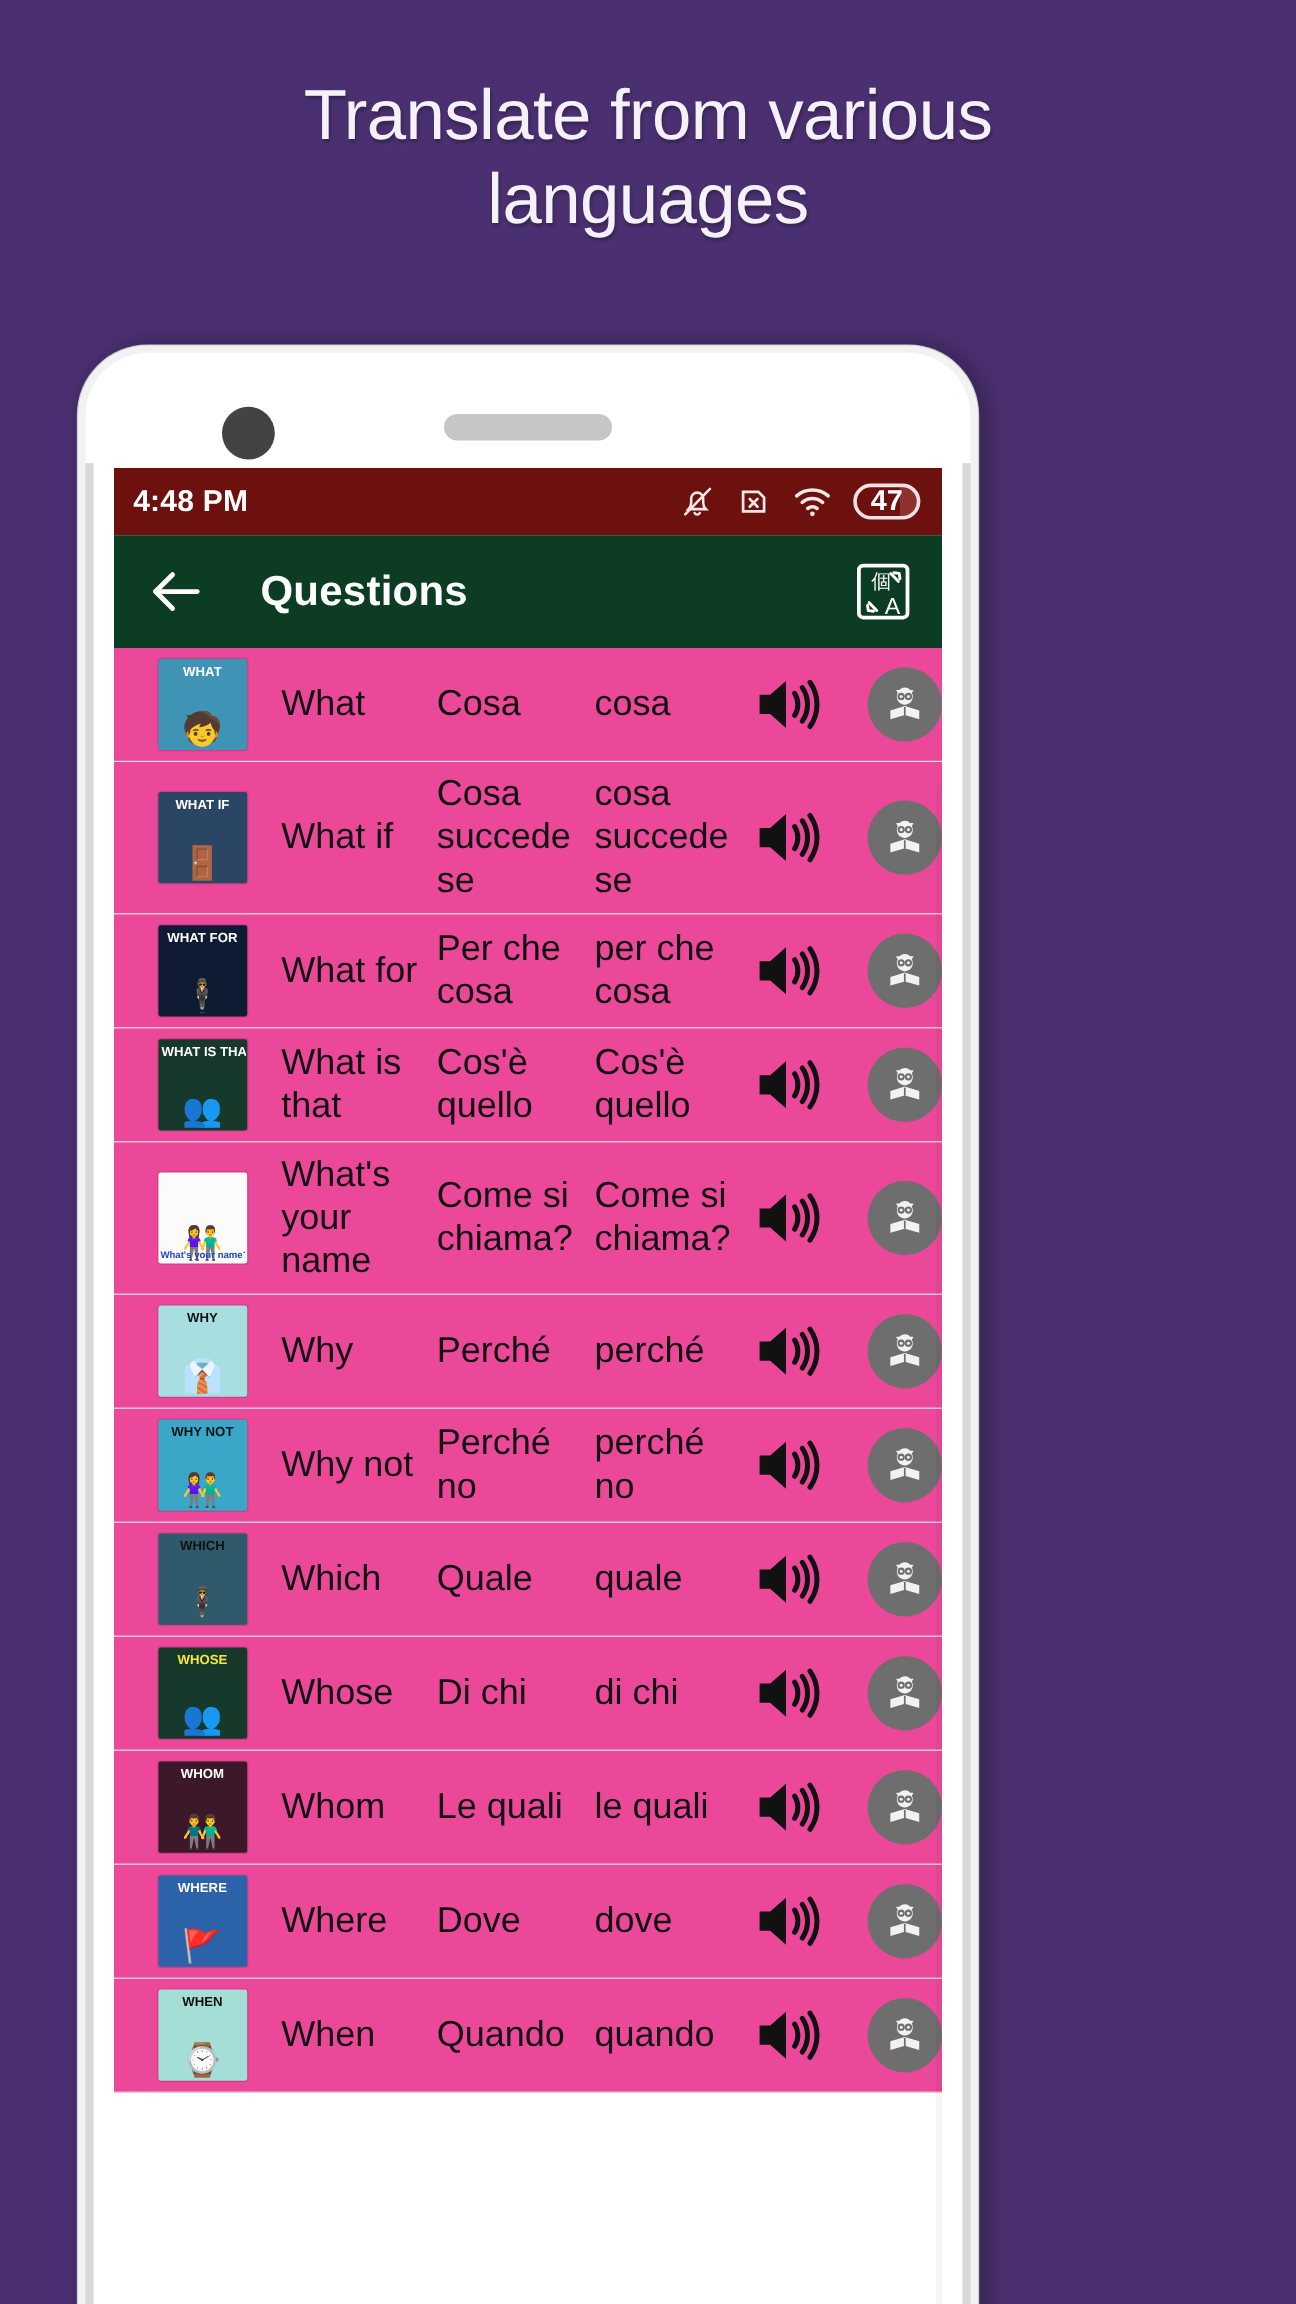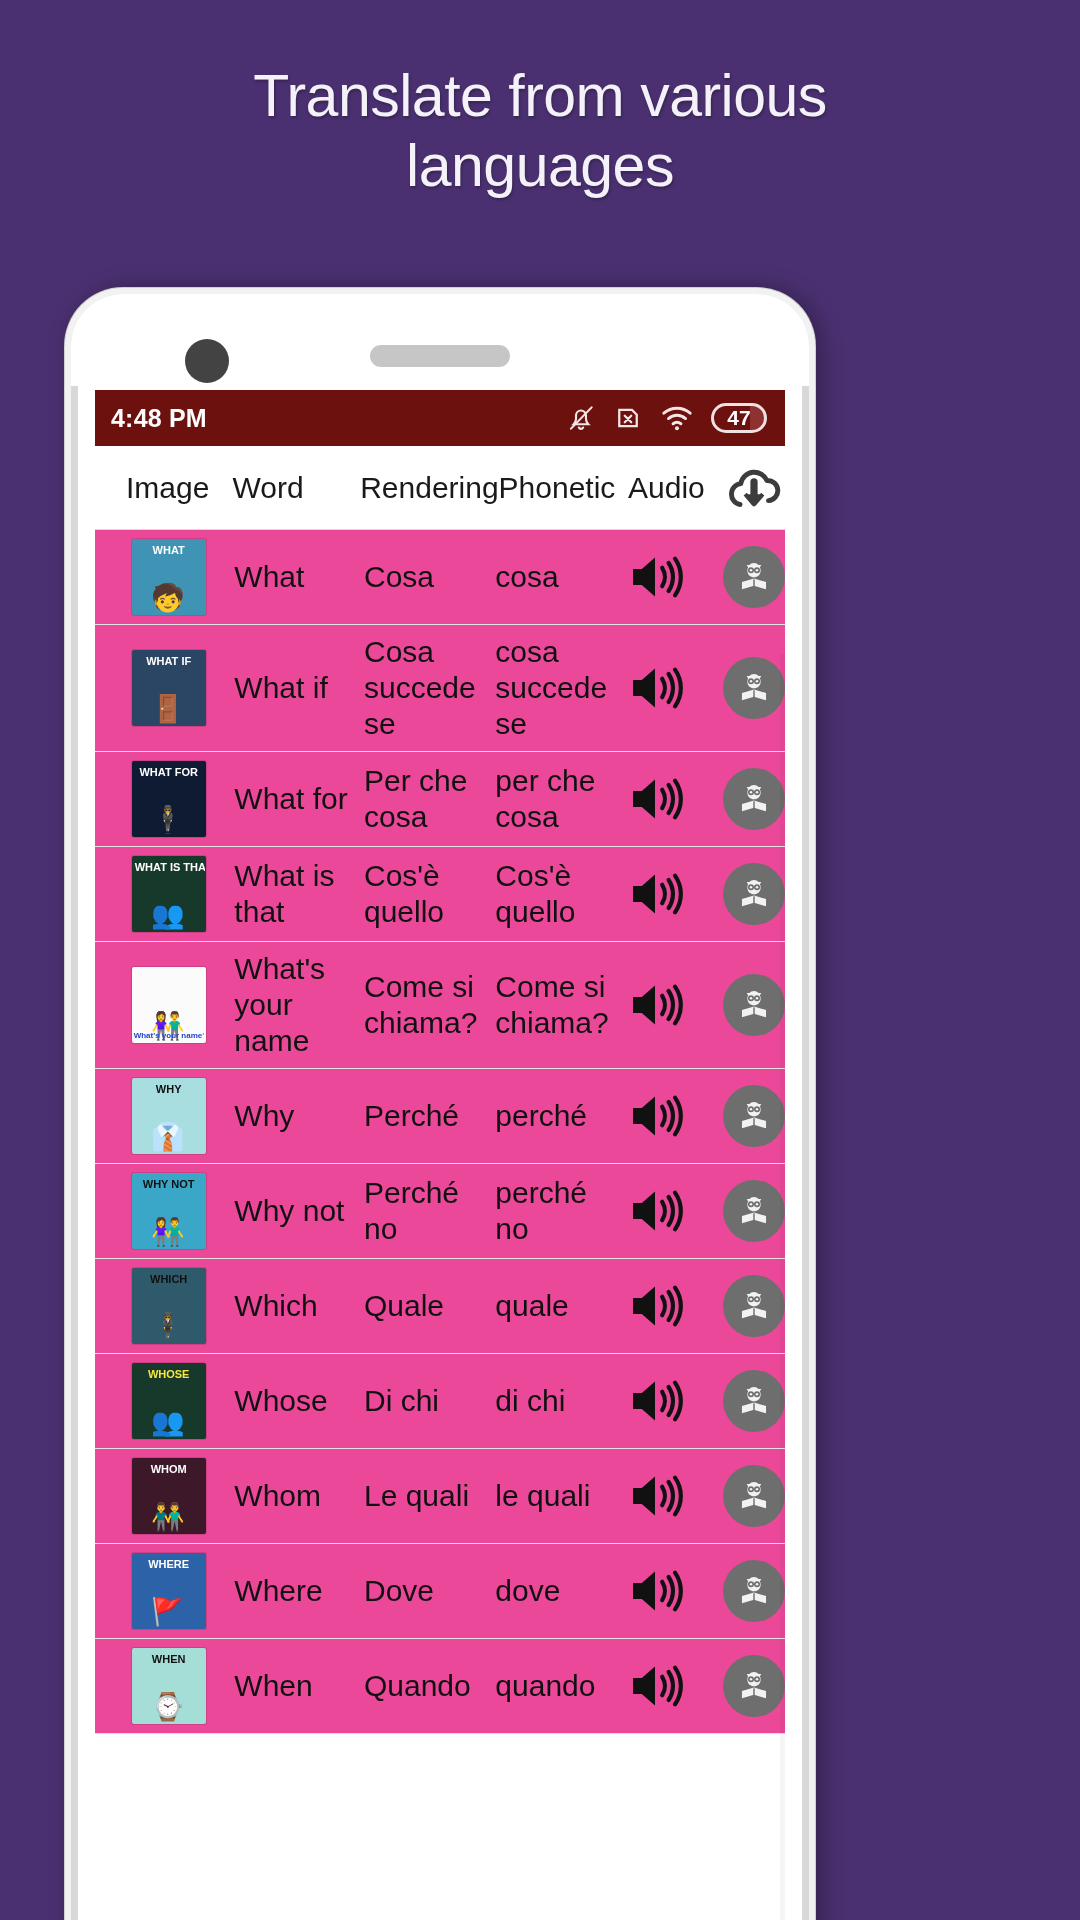--- a/index.html
+++ b/index.html
@@ -62,21 +62,21 @@
   .status-time{
     color:#fff; font-size:25px; font-weight:bold; letter-spacing:.2px;text-align:center;
   }
   .status-icons{ display:flex; align-items:center; gap:17px; }
   .status-icons svg{ display:block; }
   .battery{
     width:56px; height:30px; border:3px solid #f0e2e2; border-radius:15px;
     display:flex; align-items:center; justify-content:center;
     position:relative; background:linear-gradient(90deg,#6d110f 0 72%, #8d3230 72% 100%);
   }
-  .battery span{ color:#fff; font-size:21px; font-weight:bold; }
+  .battery span{ color:#fff; font-size:24px; font-weight:bold; }
   
   .app-bar{
     height:94px; background:#0c3d22;
     display:flex; align-items:center; padding:0 22px 0 26px;
   }
   .back-arrow{ width:52px; height:52px; flex:0 0 auto; }
   .app-title{
     color:#fff; font-size:35px; font-weight:bold; margin-left:44px; flex:1;
     letter-spacing:.2px;
   }
@@ -174,35 +174,41 @@
               <path d="M9.2 14.1c.9-.7 1.8-1.1 2.8-1.1s1.9.4 2.8 1.1"></path>
             </g>
             <circle cx="12" cy="17.3" r="1.4" fill="#f3e6e6"></circle>
           </svg>
           <div class="battery">
             <span>47</span>
           </div>
         </div>
       </div>
 
-
-      <div class="table-head">
-        <div class="th th-image">Image</div>
-        <div class="th th-word">Word</div>
-        <div class="th th-rendering">Rendering</div>
-        <div class="th th-phonetic">Phonetic</div>
-        <div class="th th-audio">Audio</div>
-        <div class="th-download">
-          <svg class="dl-icon" viewBox="0 0 24 24">
-            <path d="M6.6 18.4A4.1 4.1 0 0 1 6.9 10.3a5.3 5.3 0 0 1 10.1-1.2 3.9 3.9 0 0 1 .6 7.8" fill="none" stroke="#3c3c3c" stroke-width="1.9" stroke-linecap="round" stroke-linejoin="round"></path>
-            <path d="M12 9.6v7.6" stroke="#3c3c3c" stroke-width="2.8" stroke-linecap="round"></path>
-            <path d="M8.6 14.4 12 18.3l3.4-3.9" fill="#3c3c3c" stroke="#3c3c3c" stroke-width="1.6" stroke-linejoin="round"></path>
-          </svg>
-        </div>
+      <div class="app-bar">
+        <svg class="back-arrow" viewBox="0 0 24 24">
+          <g fill="none" stroke="#ffffff" stroke-width="1.9" stroke-linecap="round" stroke-linejoin="round">
+            <path d="M20 12H4"></path>
+              <path d="M10.5 5.5 4 12l6.5 6.5"></path>
+          </g>
+        </svg>
+        <div class="app-title">Questions</div>
+        <svg class="translate-btn" viewBox="0 0 24 24">
+          <rect x="3" y="2.4" width="18" height="19.2" rx="1.6" fill="none" stroke="#fff" stroke-width="1.4"></rect>
+          <text x="7.6" y="10.6" font-size="7.4" fill="#fff" font-family="'DejaVu Sans',sans-serif">個</text>
+          <text x="12.6" y="20.2" font-size="8.6" fill="#fff" font-family="'Liberation Sans',sans-serif">A</text>
+          <g stroke="#fff" stroke-width="1.1" stroke-linecap="round">
+            <path d="M14.8 5.3 17.6 8.2"></path>
+              <path d="M16.0 5.0l1.9.3.3 1.9"></path>
+            <path d="M9.6 19.0 6.8 16.1"></path>
+              <path d="M8.4 19.3l-1.9-.3-.3-1.9"></path>
+          </g>
+        </svg>
       </div>
+
 
       <div class="rows" id="rows">
           <div class="row">
             <div class="cell-image">
               <div class="thumb" style="background:#3f94b5">
                 <div class="thumb-label" style="color:#ffffff">WHAT</div>
                 <div class="thumb-fig">🧒</div>
               </div>
             </div>
             <div class="cell-word">What</div>

